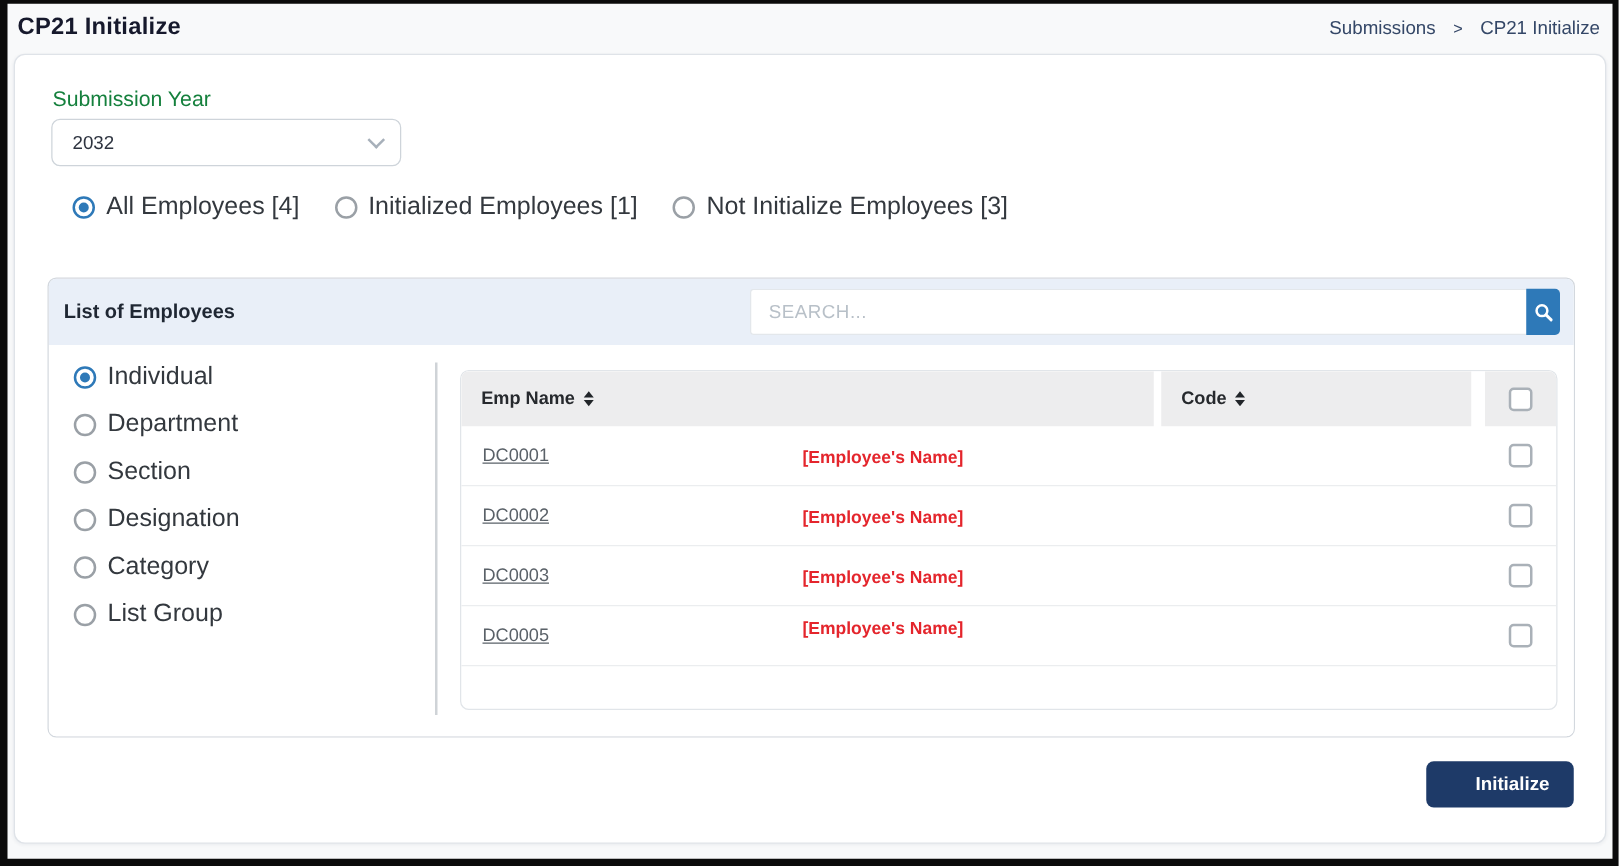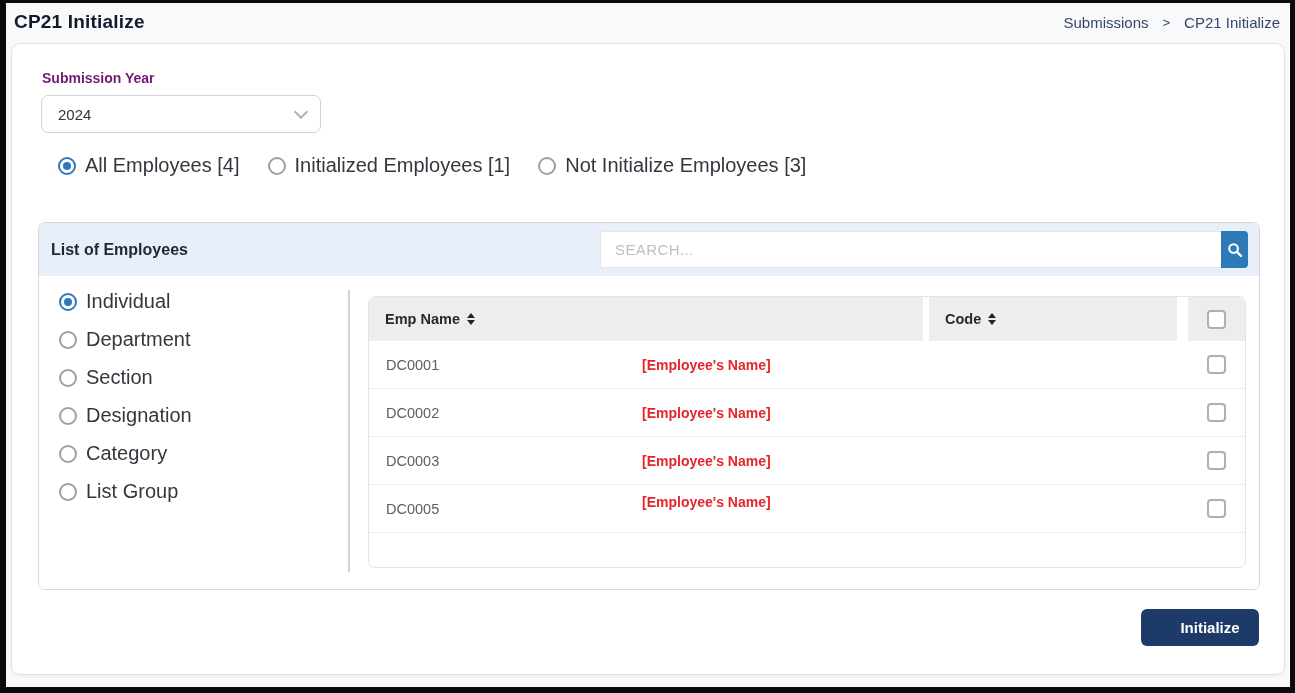--- a/index.html
+++ b/index.html
@@ -22,21 +22,21 @@
   .bc-link{ cursor:pointer; }
   .bc-sep{ color:#344767; font-size:13px; }
 
   
   .card{
     position:absolute; left:5px; right:5px; top:40px; bottom:12px;
     background:#ffffff; border:1px solid #dfe3e8; border-radius:9px;
     box-shadow:0 1px 3px rgba(20,30,60,.06);
   }
 
-  .field-label{ position:absolute; left:30px; top:26px; font-size:14px; font-weight:bold; color:#701a75; }
+  .field-label{ position:absolute; left:30px; top:26px; font-size:17px; font-weight:normal; color:#15803d; }
   .select{
     position:absolute; left:29px; top:51px; width:280px; height:38px;
     border:1px solid #ced4da; border-radius:7px; background:#fff;
     display:flex; align-items:center; padding:0 14px 0 16px; cursor:pointer;
   }
   .select-value{ font-size:15px; color:#2e3440; flex:1; }
   .chevron{
     width:10px; height:10px; border-right:2px solid #a7b0ba; border-bottom:2px solid #a7b0ba;
     transform:rotate(45deg); margin-top:-5px;
   }
@@ -102,21 +102,21 @@
   }
   .th-code{ width:248px; margin-right:11px; }
   .th-name{ flex:1; margin-right:6px; }
   .th-check{ width:57px; padding:0; justify-content:center; }
   .sort-icon{ display:inline-flex; flex-direction:column; gap:2px; margin-left:7px; }
   .tri{ width:0; height:0; border-left:4px solid transparent; border-right:4px solid transparent; }
   .tri.up{ border-bottom:5px solid #212529; }
   .tri.down{ border-top:5px solid #212529; }
 
   .trow{ display:flex; height:48px; align-items:center; border-bottom:1px solid #ebedef; }
-  .td-code{ width:248px; margin-right:11px; padding-left:17px; font-size:14.5px; color:#5a6168; }
+  .td-code{ width:248px; margin-right:11px; padding-left:17px; font-size:14.5px; color:#5a6168;text-decoration:underline; }
   .td-name{ flex:1; margin-right:6px; padding-left:14px; font-size:14px; font-weight:bold; color:#e4252c; }
   .trow:nth-child(5) .td-name{ position:relative; top:-7px; }
   .td-check{ width:57px; display:flex; justify-content:center; }
   .cb{
     width:19px; height:19px; border:2px solid #aab1b8; border-radius:4px; background:#fff; cursor:pointer;
   }
 
   .init-btn{
     position:absolute; right:25px; top:565px; width:118px; height:37px;
     background:#1e3a68; color:#fff; font-size:15px; font-weight:bold;
@@ -135,21 +135,21 @@
       <span class="bc-sep">&gt;</span>
       <span class="bc-current">CP21 Initialize</span>
     </div>
   </div>
 
   <div class="card">
 
     <div class="field-label">Submission Year</div>
 
     <div class="select">
-      <span class="select-value">2024</span>
+      <span class="select-value">2032</span>
       <span class="chevron"></span>
     </div>
 
     <div class="filter-radios">
       <label class="radio">
         <span class="rb checked"></span>
         <span class="radio-label">All Employees [4]</span>
       </label>
       <label class="radio">
         <span class="rb"></span>

